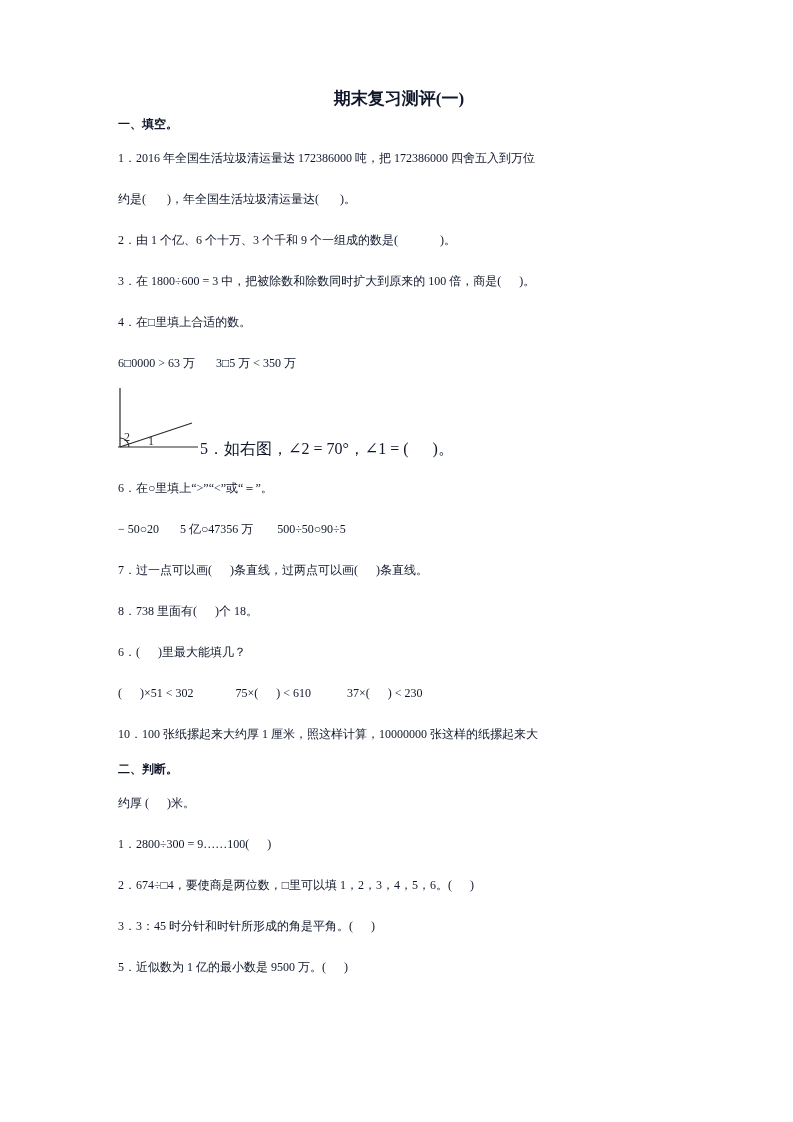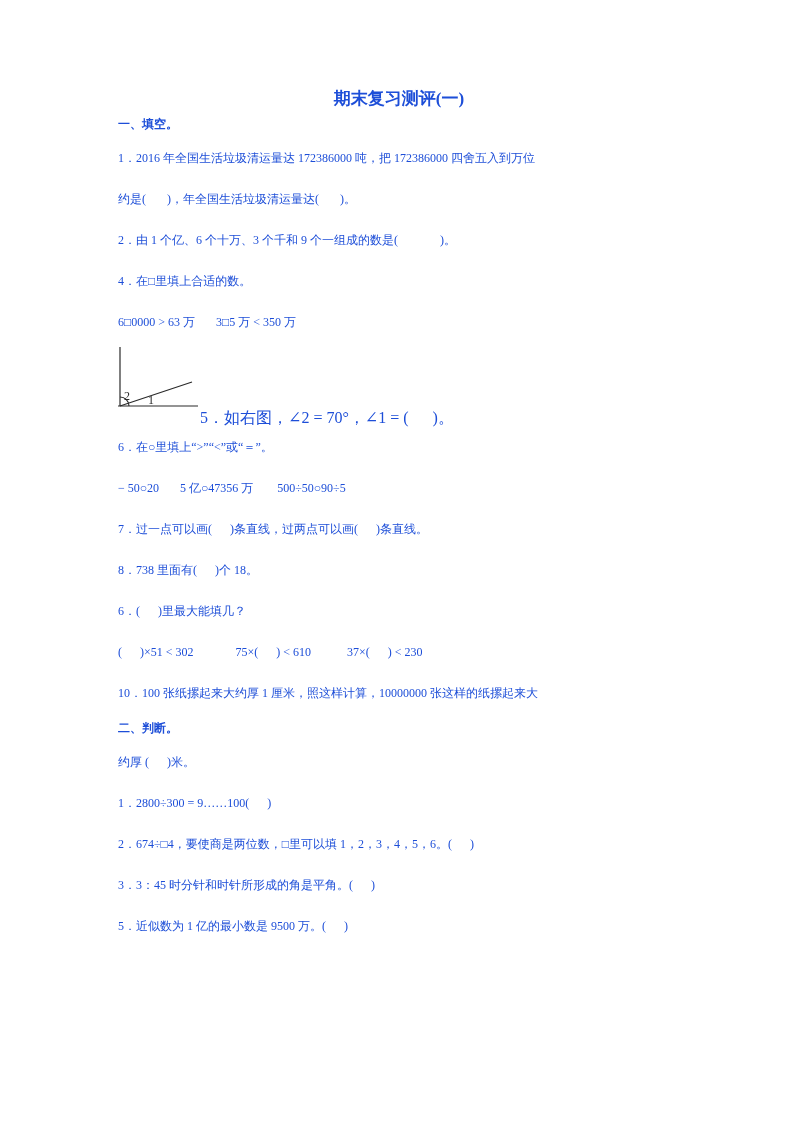--- a/index.html
+++ b/index.html
@@ -3,21 +3,21 @@
 <meta charset="utf-8">
 <style>
   html, body { margin: 0; padding: 0; background: #ffffff; }
   .page {
     position: relative;
     width: 793px;
     height: 1122px;
     box-sizing: border-box;
     padding: 88px 113px 0 118px;
     background: #ffffff;
-    color: #1d4ed8;
+    color: #0f172a;
     font-family: "Liberation Serif", "DejaVu Serif", serif;
     overflow: hidden;
   }
   .doc-title {
     margin: 0;
     height: 22px;
     line-height: 22px;
     font-size: 17px;
     font-weight: 700;
     text-align: center;
@@ -34,37 +34,38 @@
     height: 28px;
     line-height: 28px;
   }
   .figure-block { position: relative; height: 84px; }
   .figure-svg { position: absolute; left: 0; top: 2px; }
   .figure-svg .stroke { stroke: #2a2a2a; stroke-width: 1.2; fill: none; }
   .figure-svg text { font-size: 12px; fill: #2a2a2a; font-family: "Liberation Serif", "DejaVu Serif", serif; }
   .figure-text {
     position: absolute;
     left: 82px;
-    top: 54px;
+    top: 44px;
     height: 41px;
     line-height: 41px;
     font-size: 16px;
     white-space: pre;
   }
 </style>
 </head>
 <body>
 
 <div class="page">
   <h1 class="doc-title">期末复习测评(一)</h1>
   <div id="content">
       <div class="line heading">一、填空。</div>
       <div class="line body">1．2016 年全国生活垃圾清运量达 172386000 吨，把 172386000 四舍五入到万位</div>
       <div class="line body">约是(       )，年全国生活垃圾清运量达(       )。</div>
       <div class="line body">2．由 1 个亿、6 个十万、3 个千和 9 个一组成的数是(              )。</div>
+      <div class="line body">3．在 1800÷600 = 3 中，把被除数和除数同时扩大到原来的 100 倍，商是(      )。</div>
       <div class="line body">4．在□里填上合适的数。</div>
       <div class="line body">6□0000 &gt; 63 万       3□5 万 &lt; 350 万</div>
       <div class="figure-block">
     <svg class="figure-svg" width="82" height="64" viewBox="0 0 82 64">
       <line class="stroke" x1="2" y1="2" x2="2" y2="61"></line>
       <line class="stroke" x1="0" y1="61" x2="80" y2="61"></line>
       <line class="stroke" x1="2" y1="61" x2="74" y2="37"></line>
       <path class="stroke" d="M 2 52 A 9 9 0 0 1 11 61"></path>
       <text x="6" y="55">2</text>
       <text x="30" y="59">1</text>

